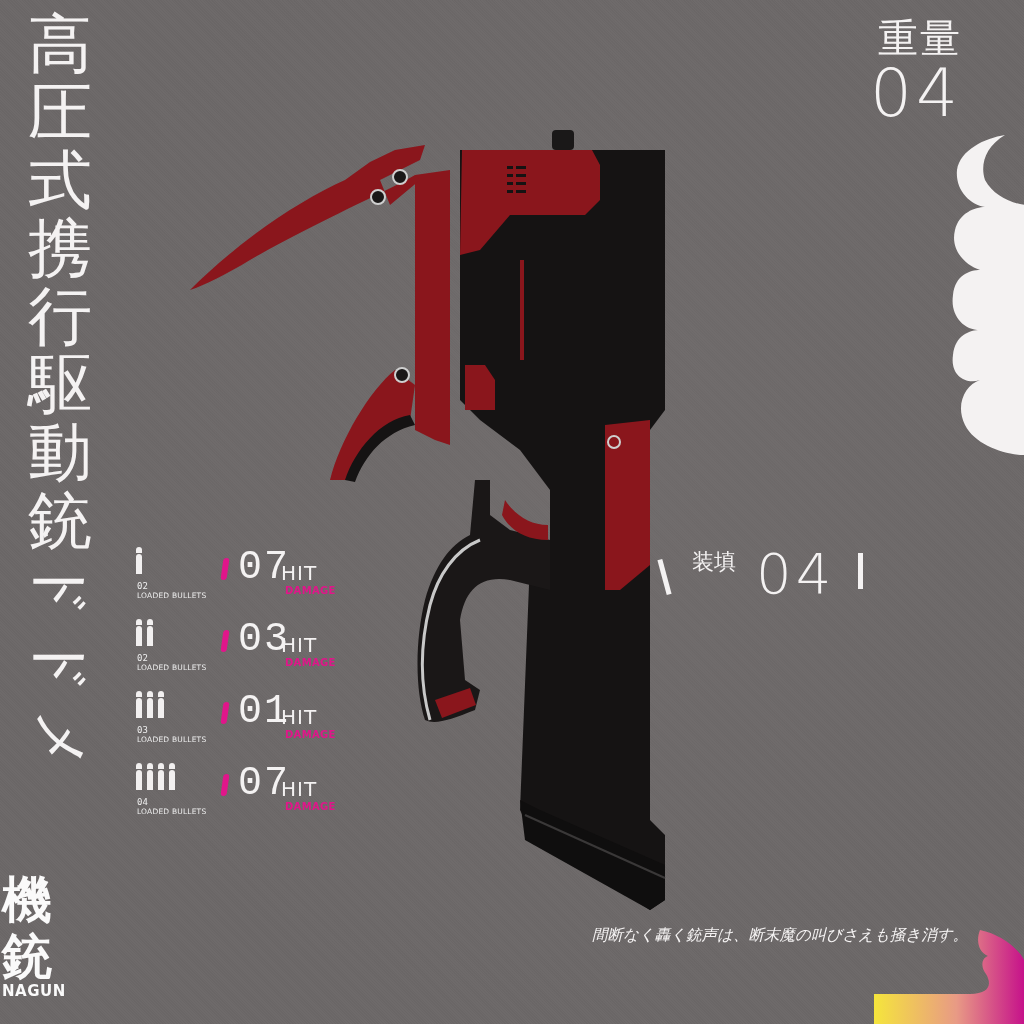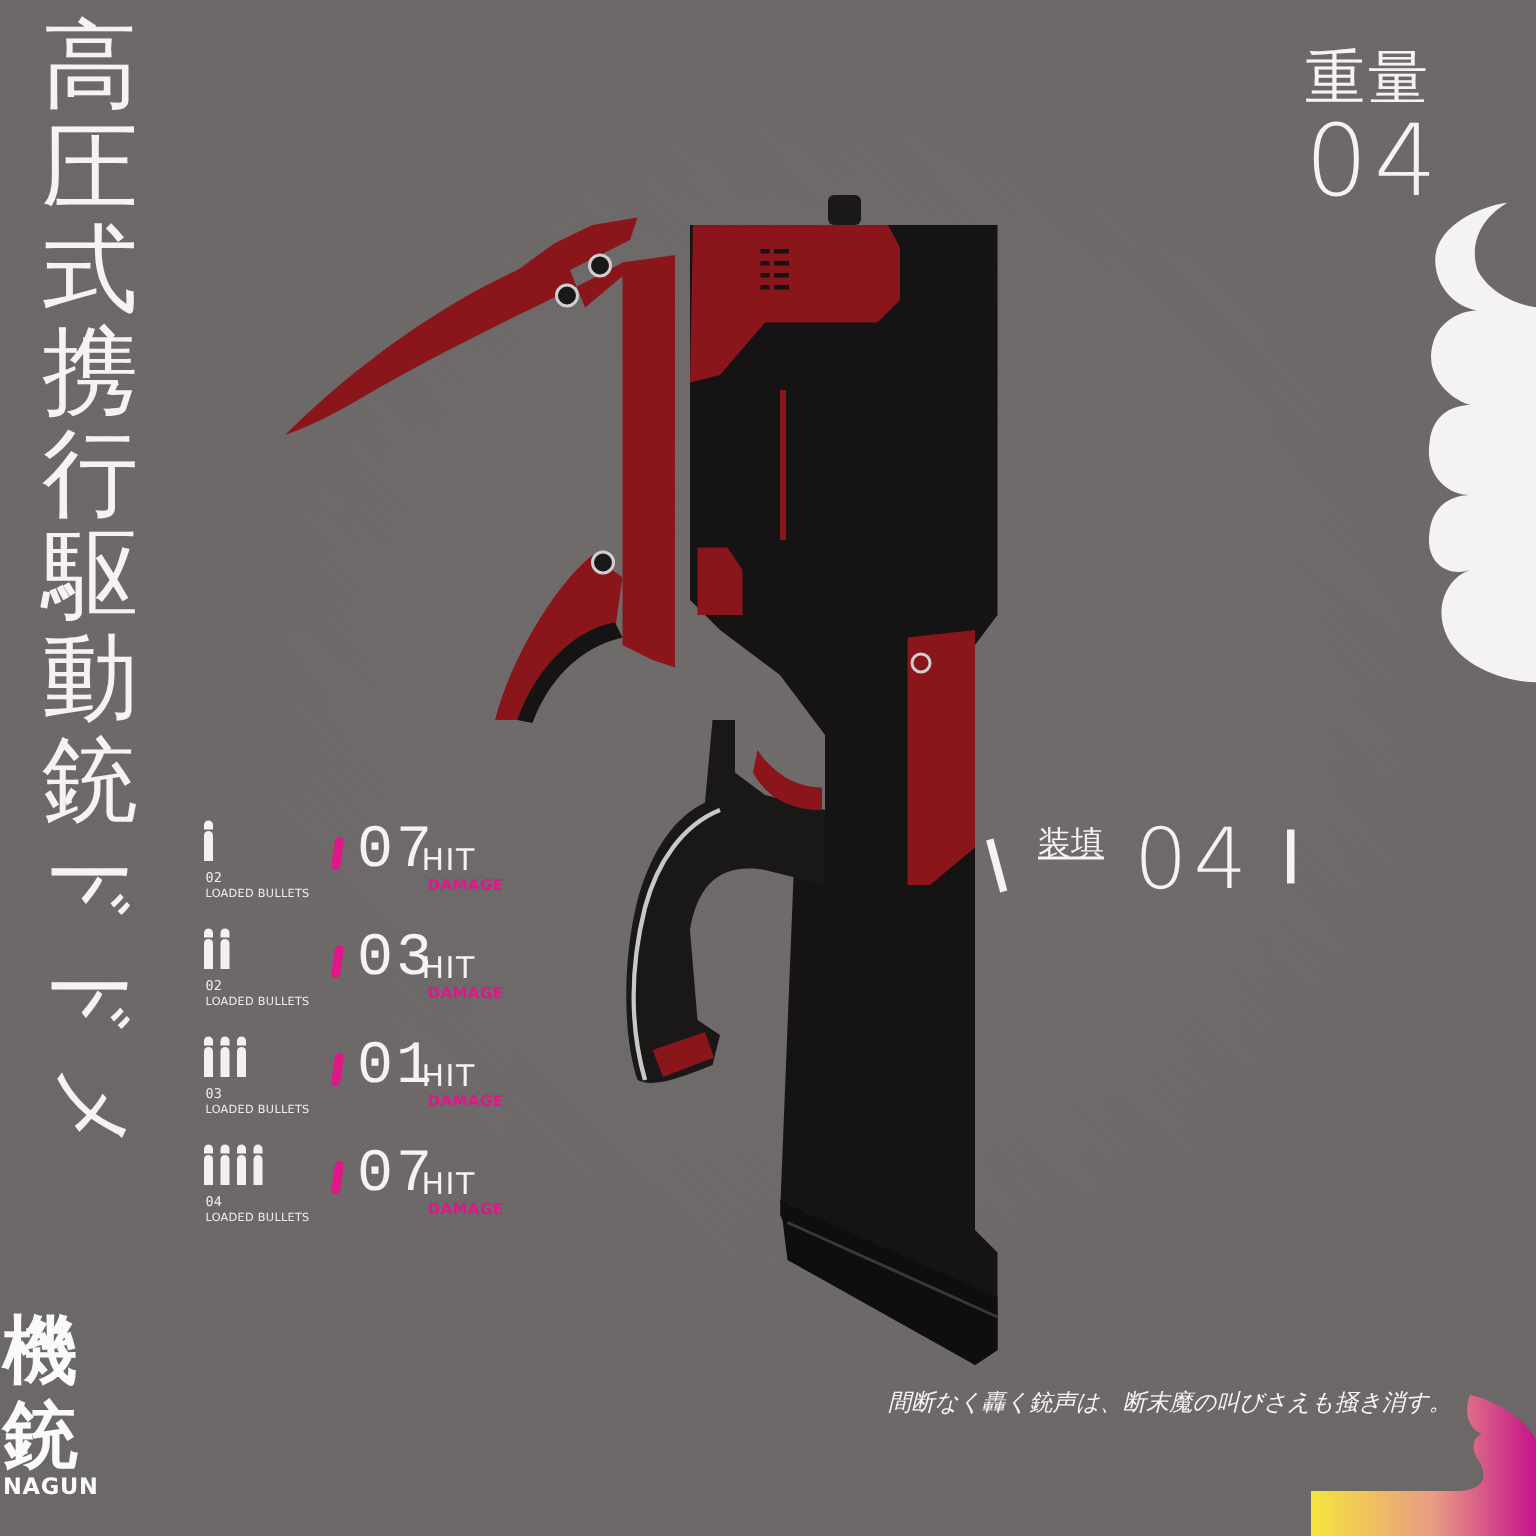--- a/index.html
+++ b/index.html
@@ -66,29 +66,29 @@
   }
   .hit-dmg {
     position:absolute; left:149px; top:37px; font-size:10px; font-weight:bold;
     color:#e0168a; letter-spacing:0.3px;
   }
   
   .kanji-badge { position:absolute; left:2px; top:872px; width:62px; }
   .kanji-badge .ch { font-size:50px; line-height:56px; color:#fafafa; font-weight:bold; display:block; }
   .kanji-badge .en { font-size:15px; font-weight:bold; color:#fafafa; margin-top:-2px; letter-spacing:0.5px; }
   
-  .weight { position:absolute; left:870px; top:30px; text-align:left; }
+  .weight { position:absolute; left:870px; top:16px; text-align:right; }
   .weight .lbl { font-size:40px; line-height:44px; color:#f4f2f2; letter-spacing:2px; font-weight:300; }
   .weight .val { font-size:66px; line-height:68px; color:#f4f2f2; font-weight:200; letter-spacing:4px; }
   
   .flame { position:absolute; left:945px; top:135px; width:80px; height:320px; }
   
   .load { position:absolute; left:660px; top:545px; height:60px; }
   .load .tick { position:absolute; top:14px; width:5px; height:36px; background:#f4f2f2; }
-  .load .lbl { position:absolute; left:32px; top:2px; font-size:22px; color:#f4f2f2; white-space:nowrap;text-decoration:underline; }
+  .load .lbl { position:absolute; left:32px; top:2px; font-size:22px; color:#f4f2f2; white-space:nowrap; }
   .load .val { position:absolute; left:96px; top:0; font-size:56px; line-height:58px; font-weight:200; color:#f4f2f2; letter-spacing:4px;}
   
   .desc { position:absolute; right:56px; top:922px; text-align:right; }
   .desc .l { font-size:15.5px; line-height:26px; color:#f6f4f4; font-style:italic; white-space:nowrap; }
   .corner-flame { position:absolute; left:870px; top:926px; width:154px; height:98px; }
   .gun { position:absolute; left:180px; top:120px; width:500px; height:790px; }
 </style>
 </head>
 <body>
 

